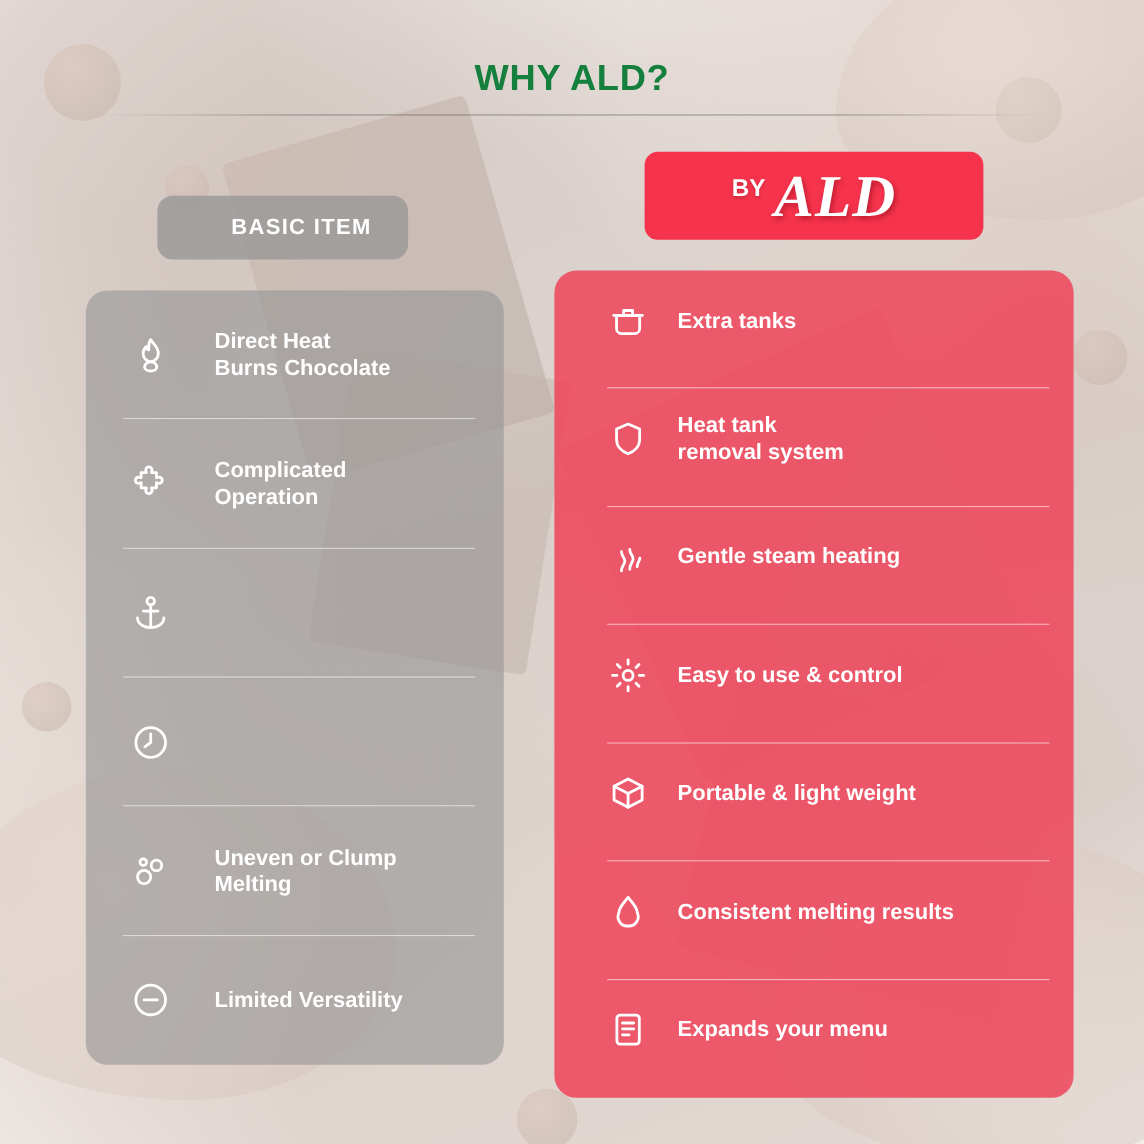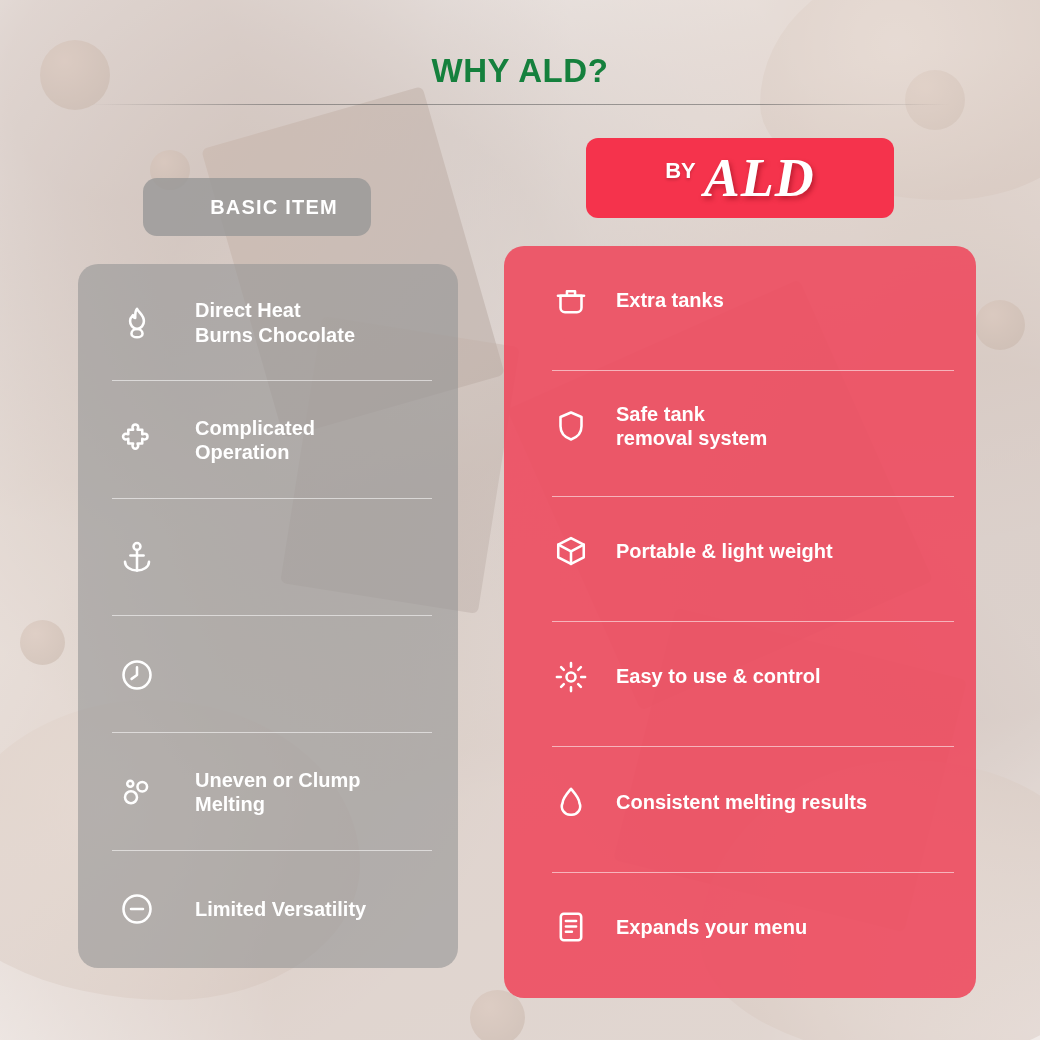--- a/index.html
+++ b/index.html
@@ -262,46 +262,56 @@
         </span>
         <span class="row-label">Extra tanks</span>
       </div>
 
       <div class="row">
         <span class="ico">
           <svg viewBox="0 0 24 24" fill="none" stroke="currentColor" stroke-width="1.7" stroke-linecap="round" stroke-linejoin="round">
             <path d="M12 3 5 6v6.2c0 4.2 2.9 7.4 7 8.8 4.1-1.4 7-4.6 7-8.8V6l-7-3Z"></path>
           </svg>
         </span>
-        <span class="row-label">Safe tank
+        <span class="row-label">Heat tank
 removal system</span>
       </div>
 
+      <div class="row">
+        <span class="ico">
+          <svg viewBox="0 0 24 24" fill="none" stroke="currentColor" stroke-width="1.7" stroke-linecap="round" stroke-linejoin="round">
+            <path d="M8 20c0-3 2-3.6 2-6s-2-2.6-2-5.6"></path>
+            <path d="M13 19c0-3.4 2-4 2-6.4s-2-2.6-2-5.6"></path>
+            <path d="M17.5 17.5c0-2.8 1.6-3.3 1.6-5.3"></path>
+          </svg>
+        </span>
+        <span class="row-label">Gentle steam heating</span>
+      </div>
+
+      <div class="row">
+        <span class="ico">
+          <svg viewBox="0 0 24 24" fill="none" stroke="currentColor" stroke-width="1.7" stroke-linecap="round" stroke-linejoin="round">
+            <circle cx="12" cy="12" r="3"></circle>
+            <path d="M12 2.6v2.6M12 18.8v2.6M21.4 12h-2.6M5.2 12H2.6M18.6 5.4l-1.8 1.8M7.2 16.8l-1.8 1.8M18.6 18.6l-1.8-1.8M7.2 7.2 5.4 5.4"></path>
+          </svg>
+        </span>
+        <span class="row-label">Easy to use &amp; control</span>
+      </div>
 
       <div class="row">
         <span class="ico">
           <svg viewBox="0 0 24 24" fill="none" stroke="currentColor" stroke-width="1.7" stroke-linecap="round" stroke-linejoin="round">
             <path d="M3.5 7.8 12 3.4l8.5 4.4v8.4L12 20.6 3.5 16.2V7.8Z"></path>
             <path d="M3.5 7.8 12 12.2l8.5-4.4"></path>
             <path d="M12 12.2v8.4"></path>
           </svg>
         </span>
         <span class="row-label">Portable &amp; light weight</span>
       </div>
 
-      <div class="row">
-        <span class="ico">
-          <svg viewBox="0 0 24 24" fill="none" stroke="currentColor" stroke-width="1.7" stroke-linecap="round" stroke-linejoin="round">
-            <circle cx="12" cy="12" r="3"></circle>
-            <path d="M12 2.6v2.6M12 18.8v2.6M21.4 12h-2.6M5.2 12H2.6M18.6 5.4l-1.8 1.8M7.2 16.8l-1.8 1.8M18.6 18.6l-1.8-1.8M7.2 7.2 5.4 5.4"></path>
-          </svg>
-        </span>
-        <span class="row-label">Easy to use &amp; control</span>
-      </div>
-
 
       <div class="row">
         <span class="ico">
           <svg viewBox="0 0 24 24" fill="none" stroke="currentColor" stroke-width="1.7" stroke-linecap="round" stroke-linejoin="round">
             <path d="M12 3.2c3.1 3.7 5.6 6.4 5.6 9.4A5.6 5.6 0 0 1 12 20.5a5.6 5.6 0 0 1-5.6-7.9c0-3 2.5-5.7 5.6-9.4Z"></path>
           </svg>
         </span>
         <span class="row-label">Consistent melting results</span>
       </div>
 

